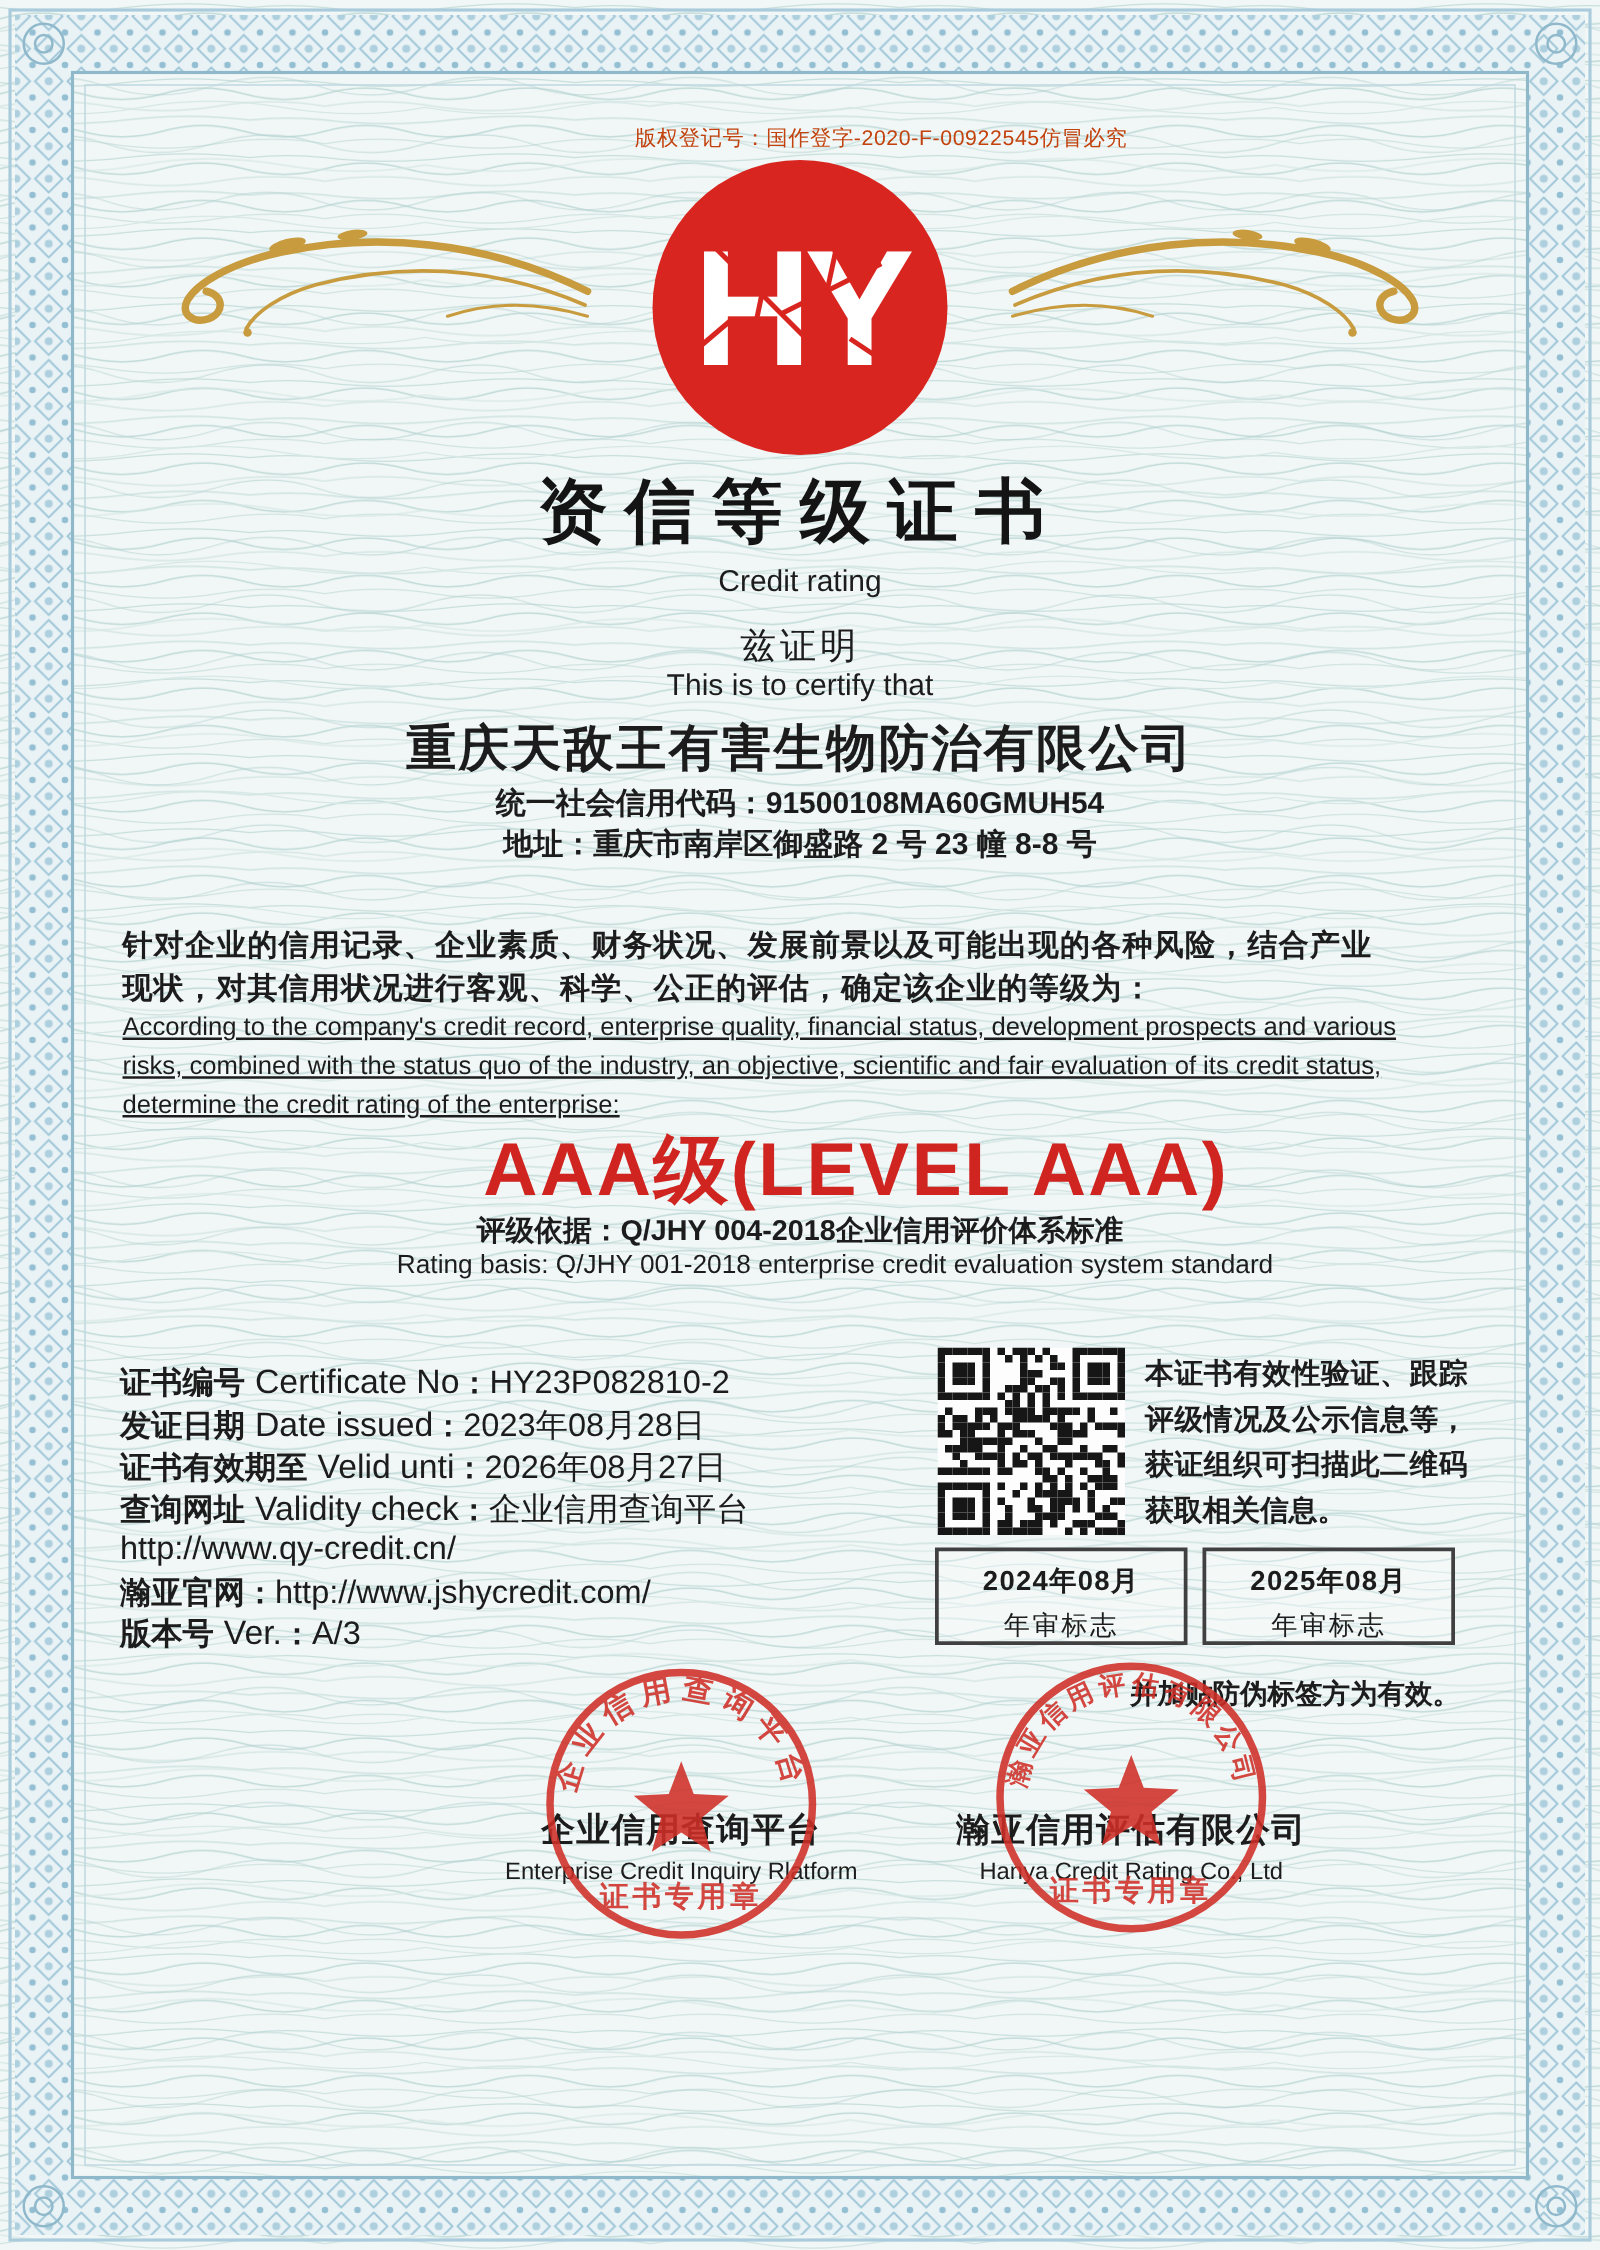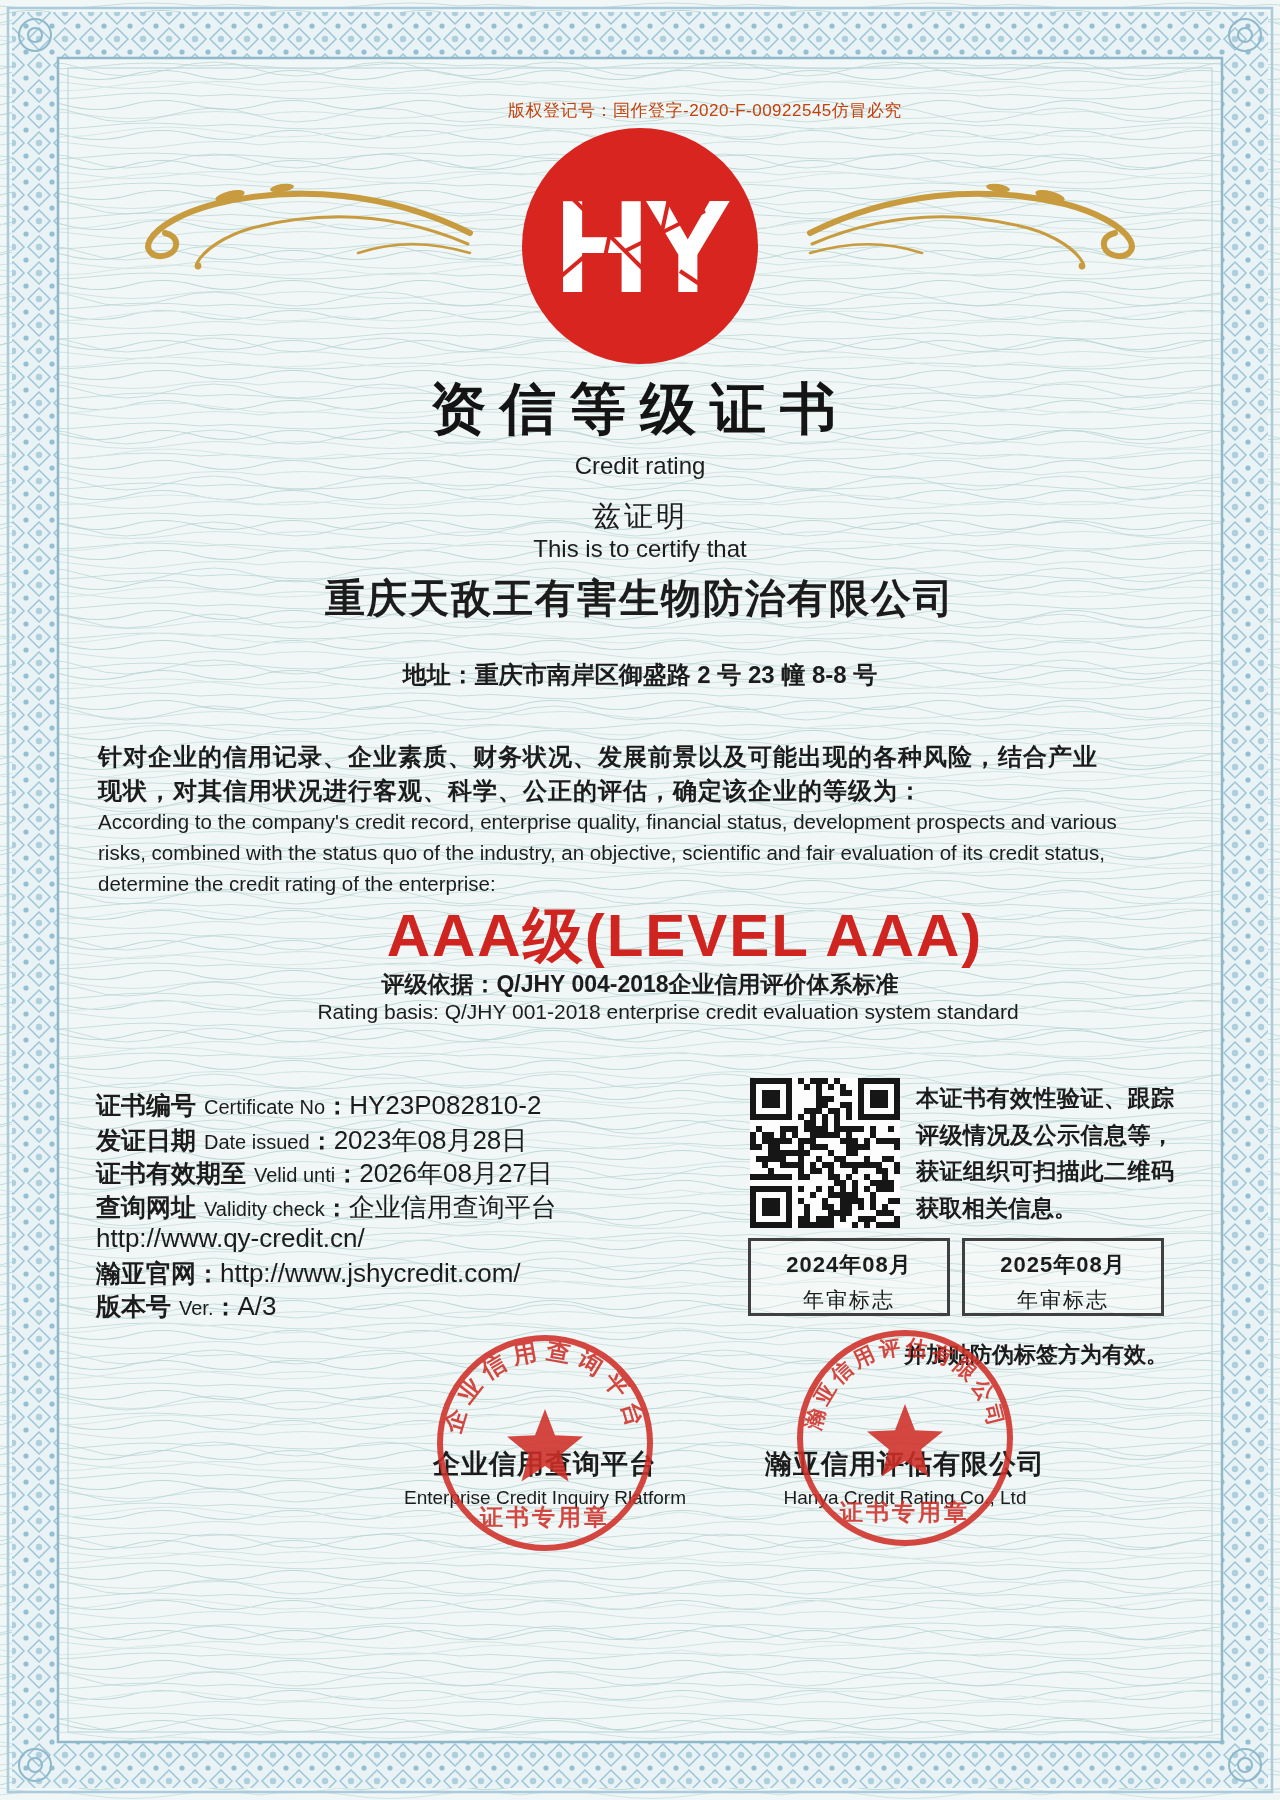--- a/index.html
+++ b/index.html
@@ -14,28 +14,28 @@
   .copyright{top:99px;left:508px;font-size:17px;color:#c2410c;letter-spacing:.5px;font-weight:500;}
   .logo{left:517px;top:123px;width:246px;height:246px;}
   .title-zh{top:372px;font-size:56px;font-weight:700;letter-spacing:14px;color:#141414;}
   .title-en{top:452px;font-size:24px;font-weight:500;}
   .certify-zh{top:497px;font-size:29px;font-weight:500;letter-spacing:3px;}
   .certify-en{top:535px;font-size:24px;font-weight:500;}
   .company{top:571px;font-size:40px;font-weight:800;letter-spacing:2px;}
   .code-line{top:626px;font-size:24px;font-weight:600;}
   .addr-line{top:659px;font-size:24px;font-weight:600;}
   .stmt-zh{left:98px;top:740px;width:1090px;font-size:24px;line-height:34px;font-weight:600;letter-spacing:1px;}
-  .stmt-en{left:98px;top:806px;width:1055px;font-size:20.5px;line-height:31px;font-weight:400;}
+  .stmt-en{left:98px;top:806px;width:1055px;font-size:20.5px;line-height:31px;font-weight:400;text-decoration:underline;}
   .level{top:896px;font-size:60px;font-weight:800;color:#cf2420;letter-spacing:2px;padding-left:45px;}
   .basis-zh{top:969px;font-size:23px;font-weight:600;}
   .basis-en{top:1000px;font-size:21px;margin-left:28px;}
   .details{left:96px;top:1089px;}
   .d-line{height:33.5px;display:flex;align-items:baseline;white-space:nowrap;}
   .d-zh{font-size:25px;font-weight:700;}
-  .d-en{font-size:20px;font-weight:500;margin-left:8px;}
+  .d-en{font-size:27px;font-weight:500;margin-left:8px;}
   .d-sep{font-size:24px;font-weight:600;}
   .d-val{font-size:26px;font-weight:500;}
   .qr-box{left:750px;top:1078px;width:150px;height:150px;}
   .qr-note{left:916px;top:1080px;width:258px;font-size:23px;line-height:36.5px;font-weight:600;text-align:justify;}
   .annual-box{top:1238px;width:202px;height:78px;border:3px solid #404040;text-align:center;box-sizing:border-box;background:rgba(255,255,255,.25);}
   .annual-box .month{margin-top:9px;font-size:22px;font-weight:600;letter-spacing:1px;}
   .annual-box .lab{margin-top:6px;font-size:21px;font-weight:500;letter-spacing:2px;}
   .box1{left:748px;} .box2{left:962px;}
   .supervision{right:112px;top:1336px;text-align:right;font-size:22px;line-height:37px;font-weight:600;}
   .seal{width:250px;height:250px;pointer-events:none;}
@@ -131,20 +131,21 @@
   </svg>
 
   <div class="abs copyright">版权登记号：国作登字-2020-F-00922545仿冒必究</div>
 
   <div class="abs ctr title-zh">资信等级证书</div>
   <div class="abs ctr title-en">Credit rating</div>
   <div class="abs ctr certify-zh">兹证明</div>
   <div class="abs ctr certify-en">This is to certify that</div>
 
   <div class="abs ctr company">重庆天敌王有害生物防治有限公司</div>
+  <div class="abs ctr code-line">统一社会信用代码：91500108MA60GMUH54</div>
   <div class="abs ctr addr-line">地址：重庆市南岸区御盛路 2 号 23 幢 8-8 号</div>
 
   <div class="abs stmt-zh">
     <div>针对企业的信用记录、企业素质、财务状况、发展前景以及可能出现的各种风险，结合产业</div>
     <div>现状，对其信用状况进行客观、科学、公正的评估，确定该企业的等级为：</div>
   </div>
   <div class="abs stmt-en">According to the company's credit record, enterprise quality, financial status, development prospects and various risks, combined with the status quo of the industry, an objective, scientific and fair evaluation of its credit status, determine the credit rating of the enterprise:</div>
 
   <div class="abs ctr level">AAA级(LEVEL AAA)</div>
   <div class="abs ctr basis-zh">评级依据：Q/JHY 004-2018企业信用评价体系标准</div>

